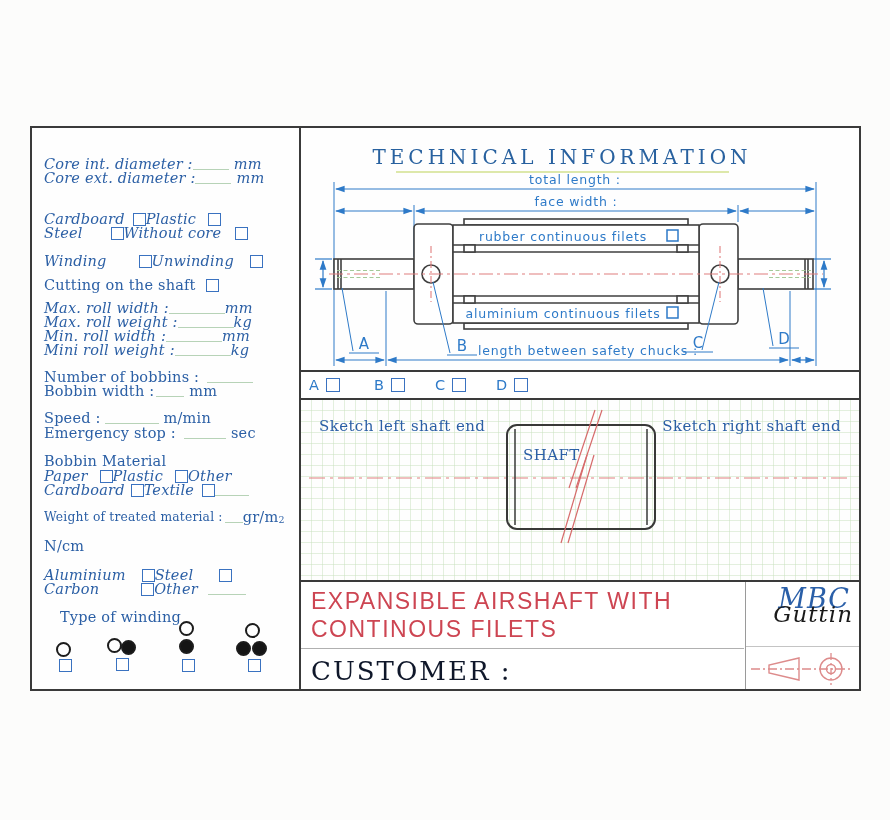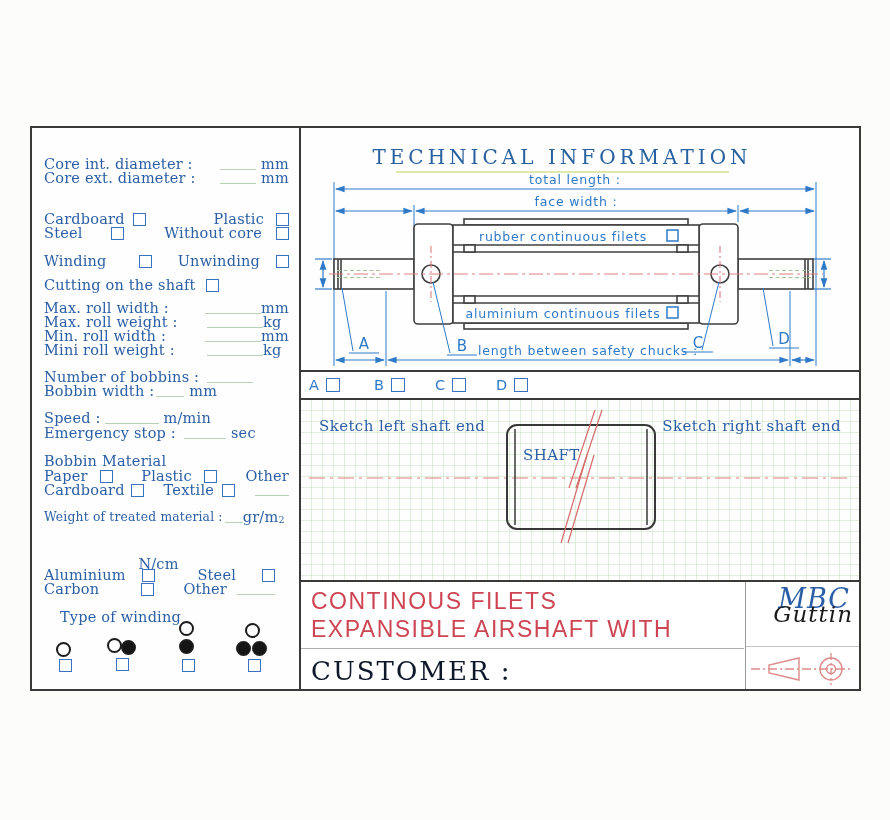--- a/index.html
+++ b/index.html
@@ -16,21 +16,21 @@
   
   .left-panel{
     position:absolute;left:0;top:0;width:269px;height:100%;
     border-right:2px solid #3a3a3a;box-sizing:border-box;overflow:hidden;
   }
   .lrow{
     position:absolute;left:12px;right:10px;height:16px;
     display:flex;align-items:center;white-space:nowrap;
     color:#2b5fa5;font-size:14.5px;letter-spacing:0.2px;
   }
-  .lrow.sb{justify-content:space-between;}
+  .lrow.sb{justify-content:flex-start;font-style:italic;}
   .lrow.small{font-size:12.3px;}
   .grp{display:inline-flex;align-items:center;}
   .cbx{
     width:11px;height:11px;border:1.6px solid #3a72c0;background:#fff;
     display:inline-block;flex:none;box-sizing:content-box;
   }
   .fl{display:inline-block;height:11px;border-bottom:1.4px solid #b7d3b7;flex:none;}
   .unit{display:inline-block;min-width:26px;margin-left:5px;}
   .heading{font-size:14.5px;}
   
@@ -214,21 +214,21 @@
         </span>
       <i class="fl" style="width:34px"></i>
     </div>
 
     <div class="lrow small" style="top:381px">
       <span>Weight of treated material :</span>
       <i class="fl" style="width:18px;margin-left:2px"></i>
       <span style="font-size:14.5px">gr/m</span>
         <span style="font-size:9.5px;align-self:flex-end">2</span>
     </div>
-    <div class="lrow" style="top:428px;justify-content:center">
+    <div class="lrow" style="top:410px;justify-content:flex-start">
       <span style="margin-right:16px">N/cm</span>
     </div>
 
     <div class="lrow sb" style="top:439px;padding-right:14px">
       <span class="grp">
           <span>Aluminium</span>
           <span class="cbx" style="margin-left:16px"></span>
         </span>
       <span class="grp">
           <span>Steel</span>
@@ -408,22 +408,22 @@
       <g stroke="#d66a6a" stroke-width="1.2">
         <line x1="294" y1="10" x2="268" y2="88"></line>
           <line x1="301" y1="10" x2="275" y2="88"></line>
         <line x1="286" y1="55" x2="260" y2="143"></line>
           <line x1="293" y1="55" x2="267" y2="143"></line>
       </g>
     </svg>
 
     <div class="block-zone">
       <div class="red-title">
+        <div>EXPANSIBLE AIRSHAFT WITH</div>
         <div>CONTINOUS FILETS</div>
-        <div>EXPANSIBLE AIRSHAFT WITH</div>
       </div>
       <div class="block-sep"></div>
       <div class="customer">CUSTOMER :</div>
       <div class="brand-cell">
         <div class="brand-top">
           <span class="brand-mbc">MBC</span>
           <span class="brand-guttin">Guttin</span>
         </div>
         <svg class="proj" width="110" height="42" viewBox="0 0 110 42">
           <line x1="4" y1="21" x2="106" y2="21" stroke="#dd8b8b" stroke-width="1.3" stroke-dasharray="9 3 2 3"></line>

